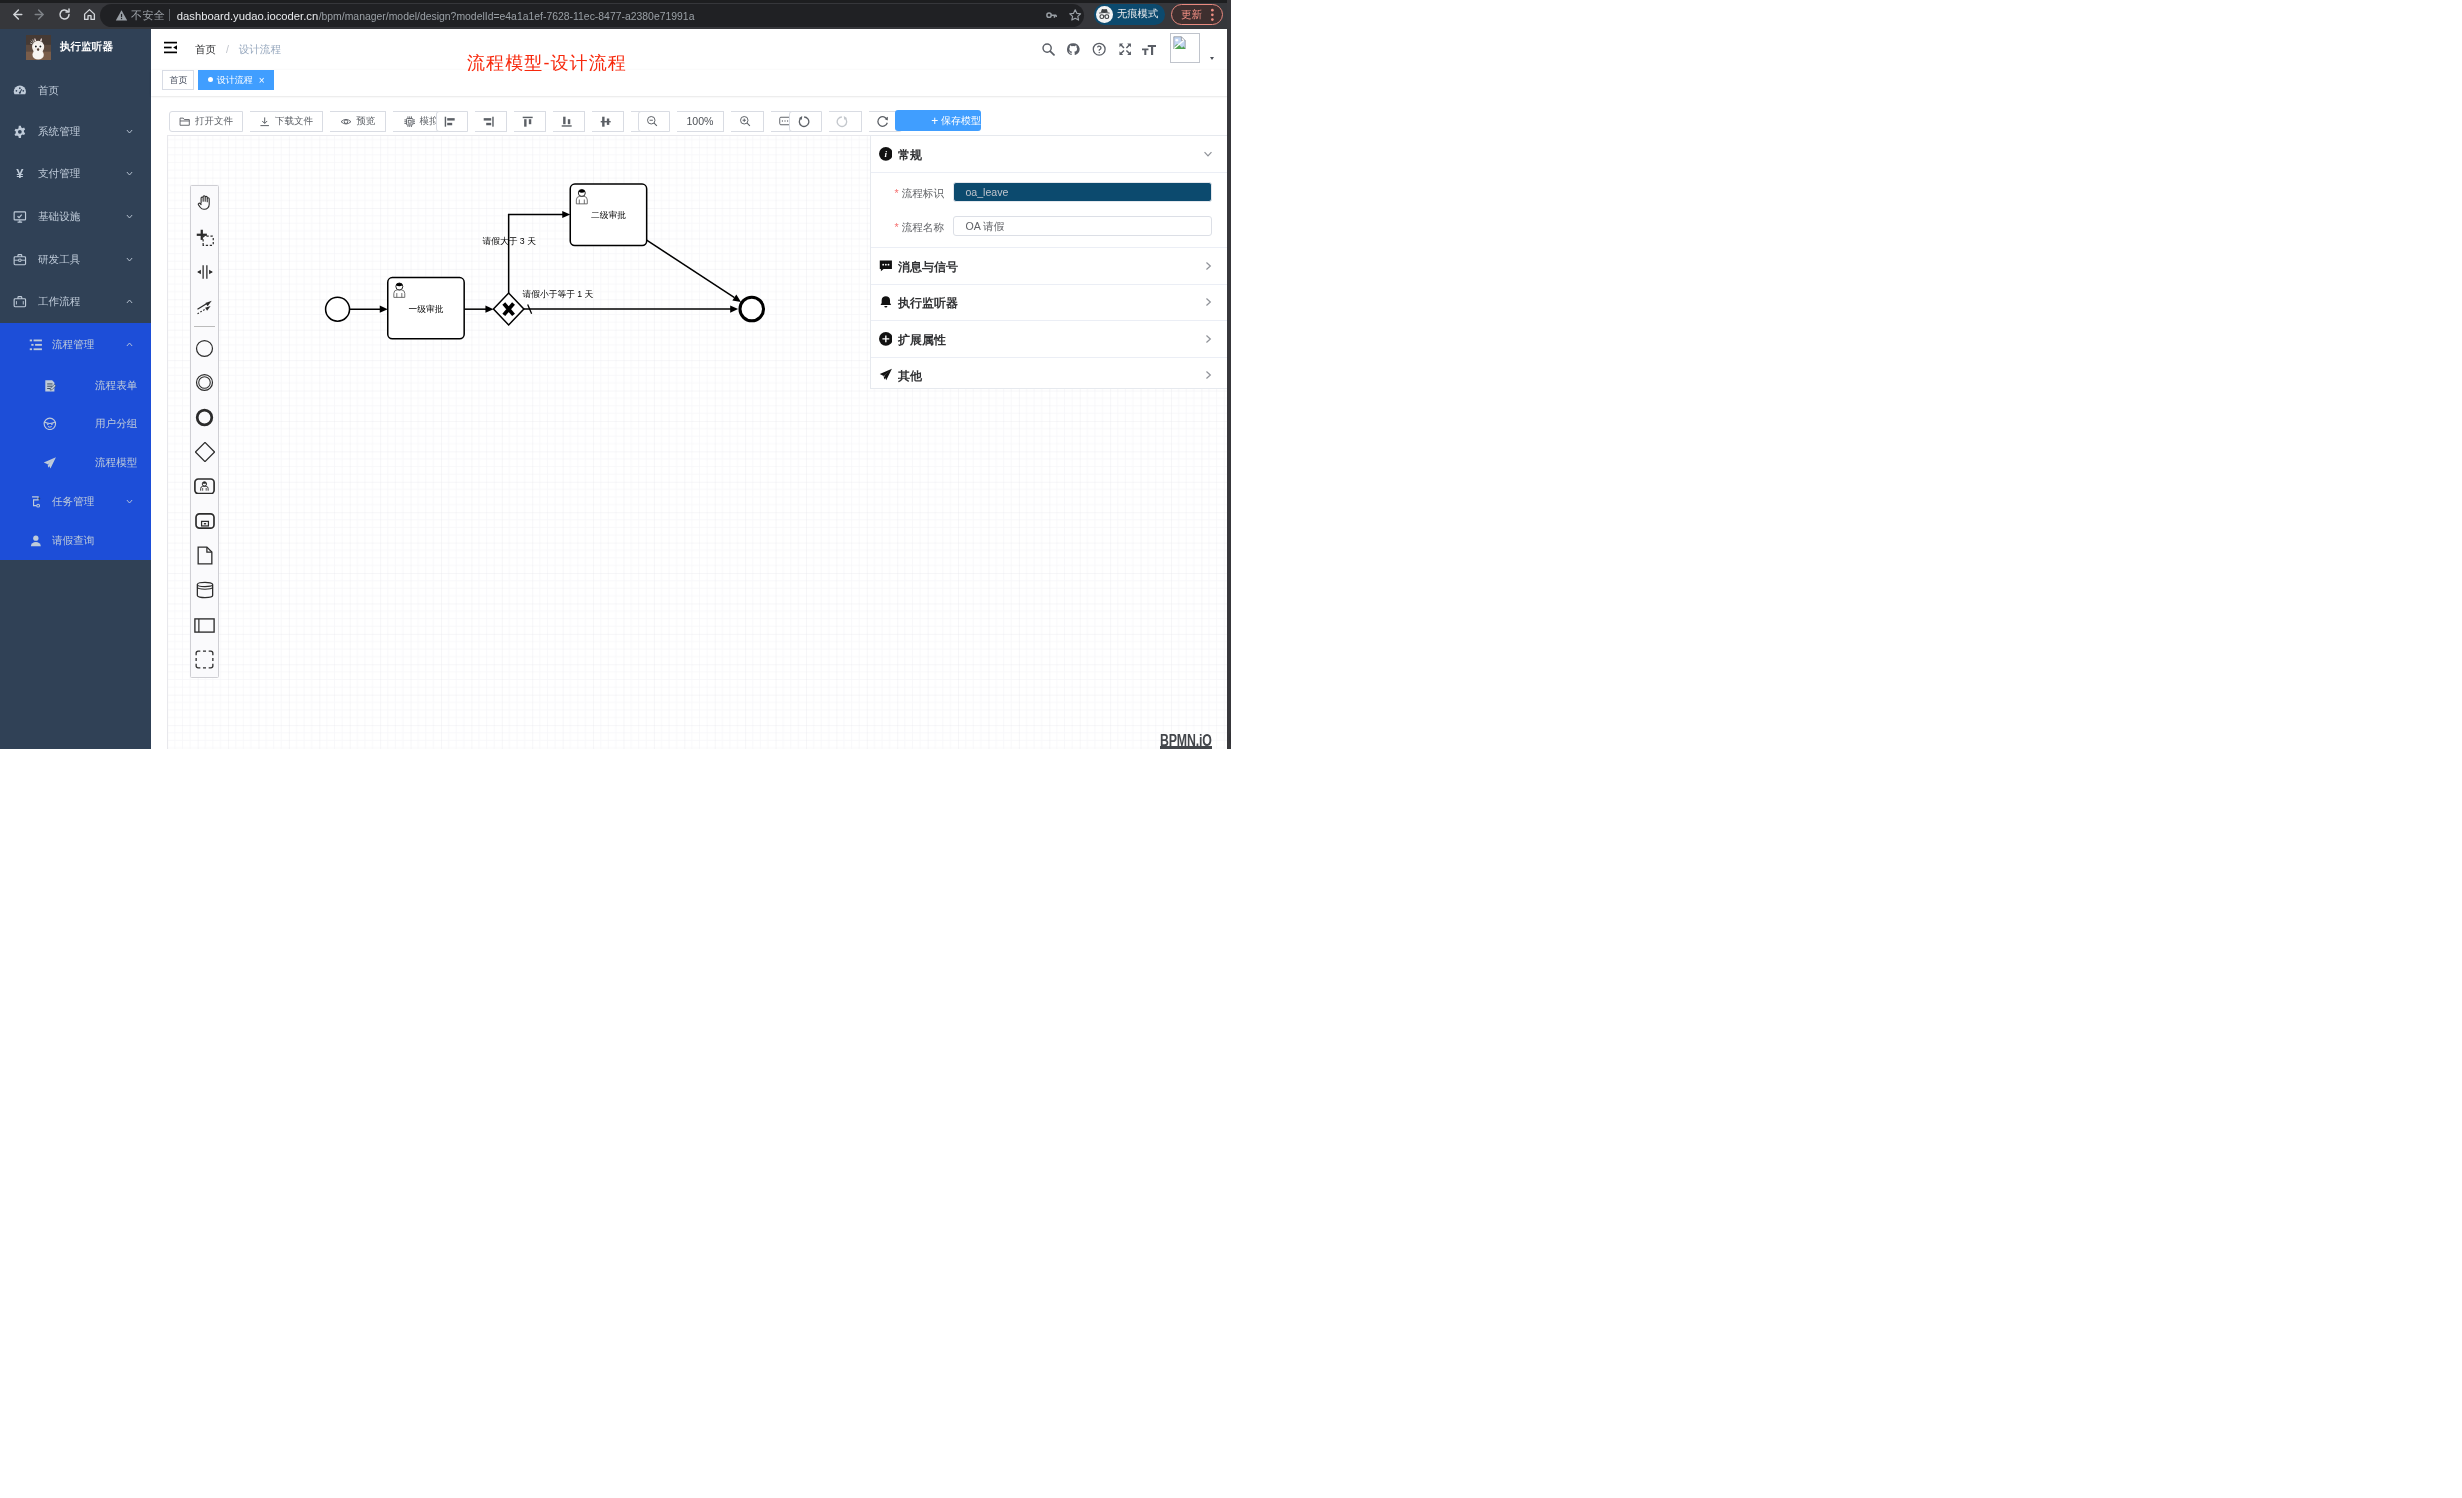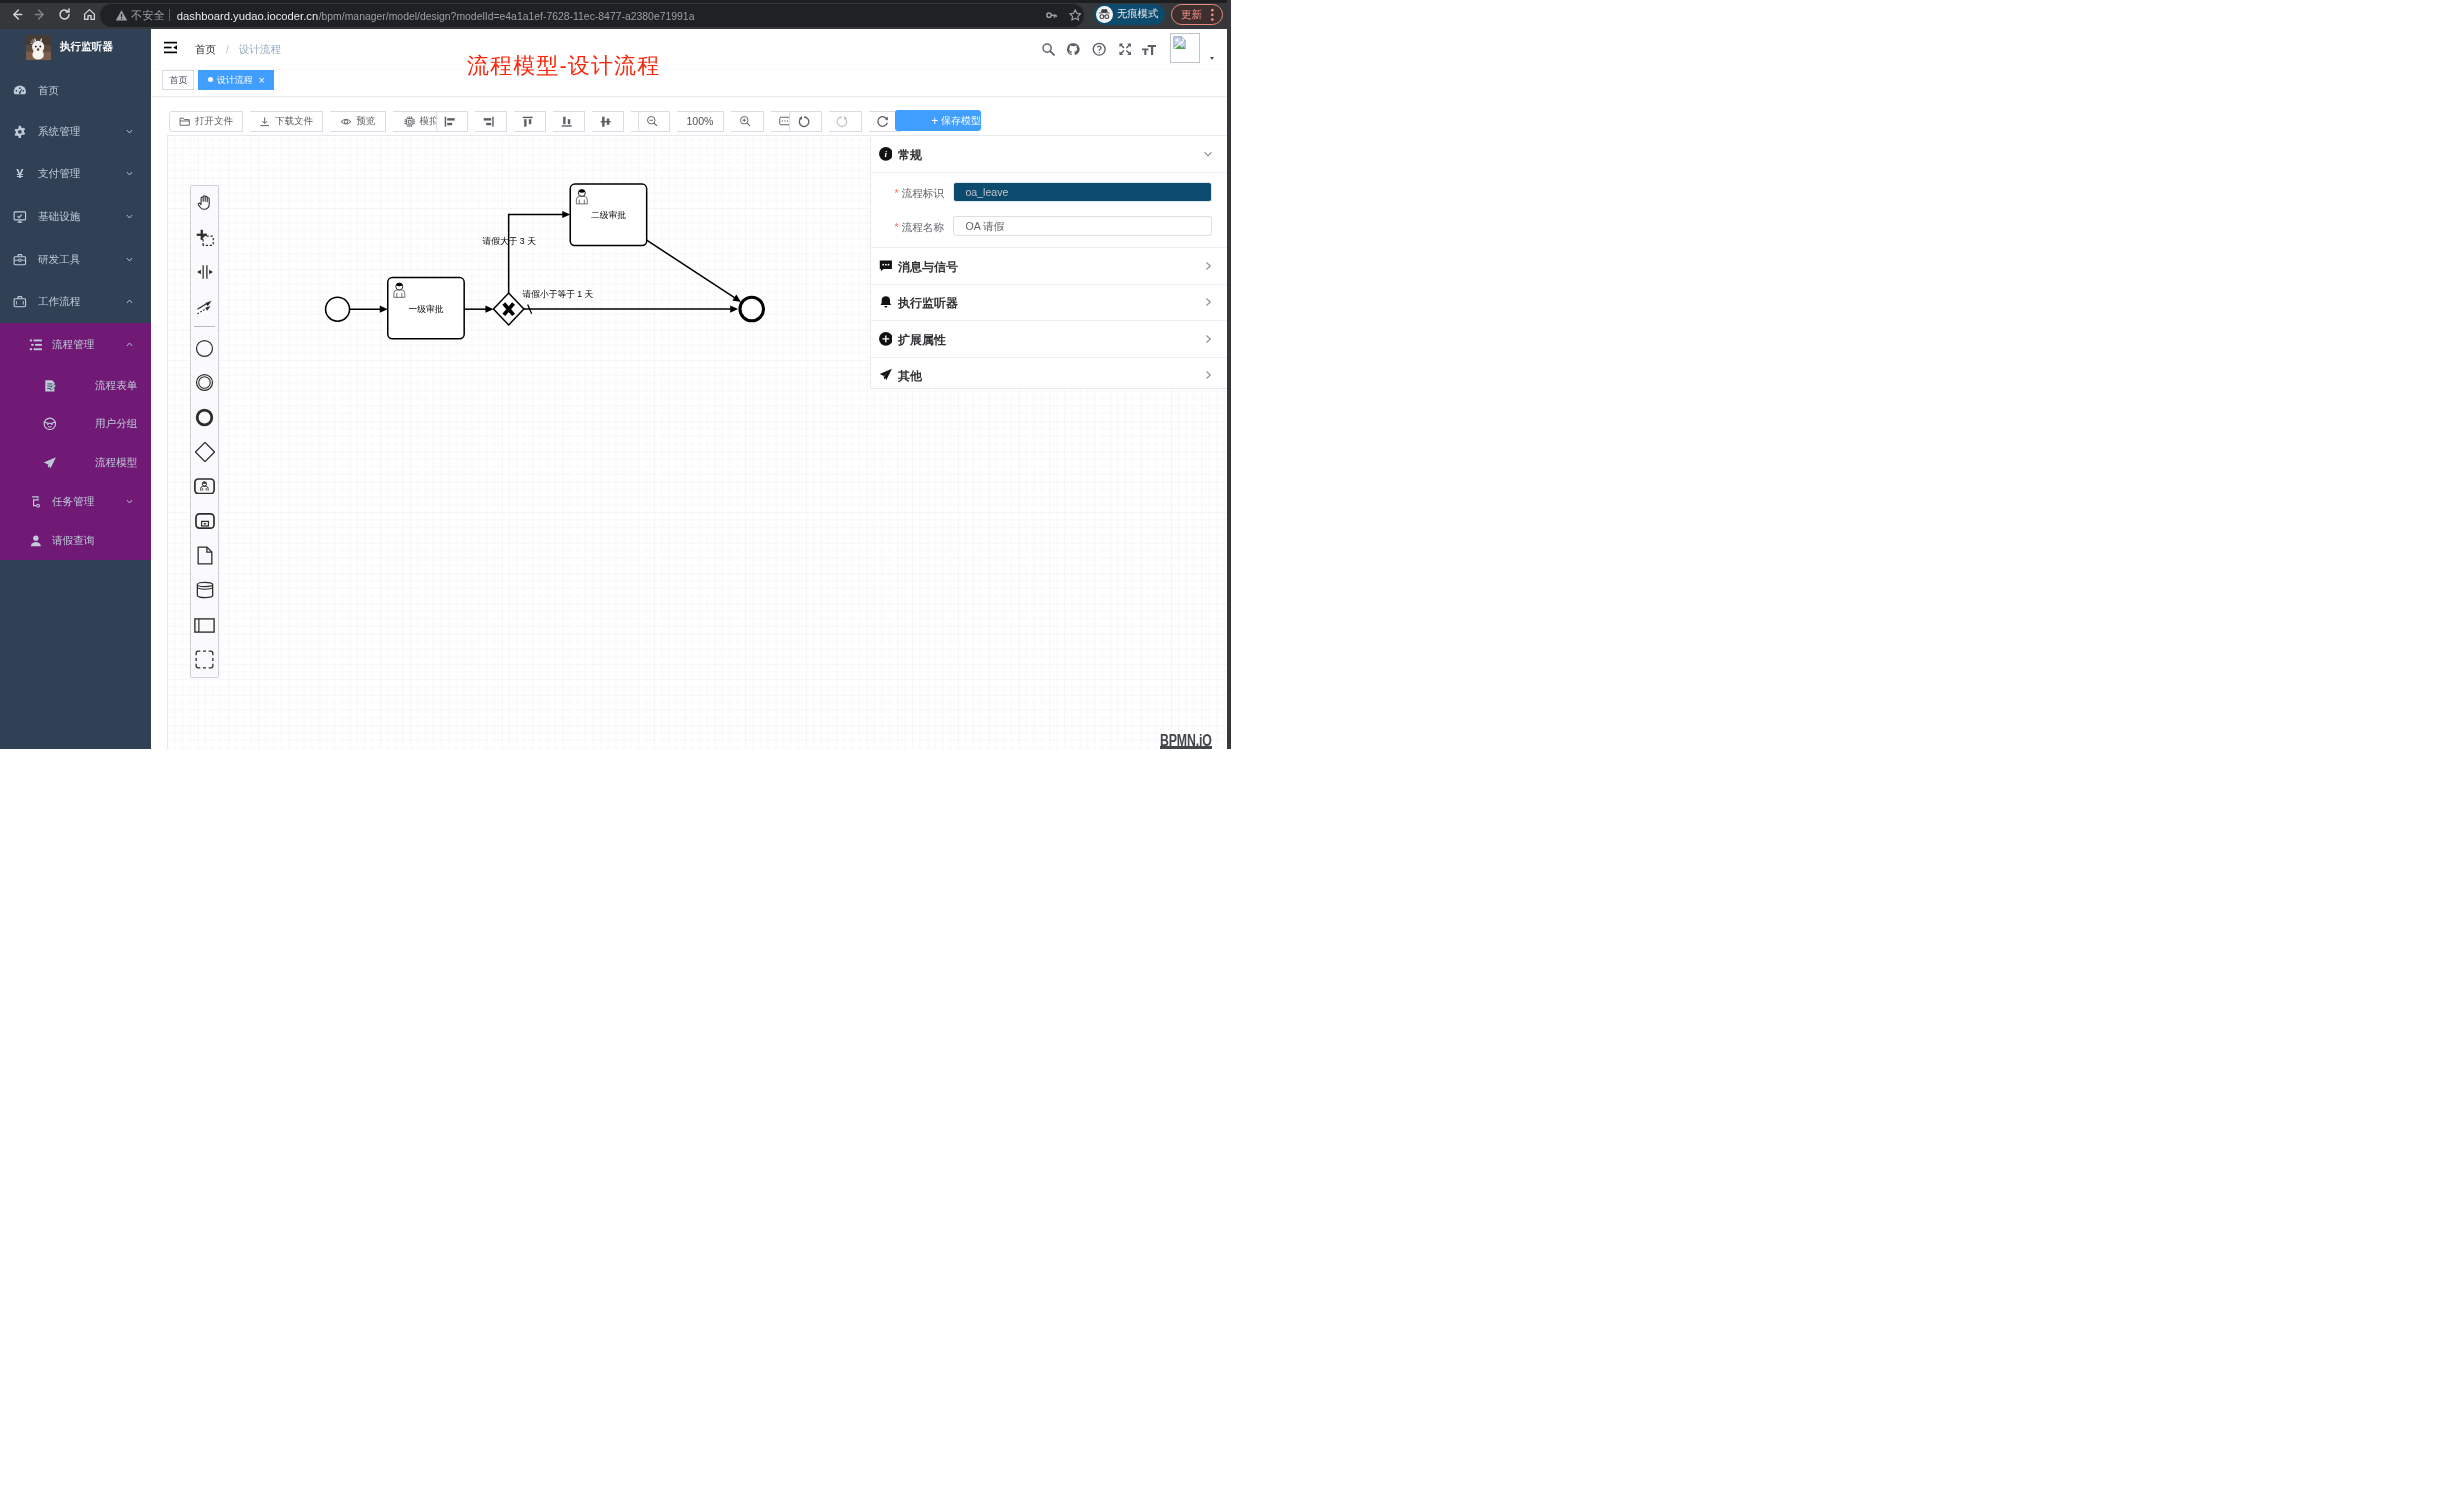--- a/index.html
+++ b/index.html
@@ -26,21 +26,21 @@
   #rightbulge { position:absolute; left:1229px; top:726px; width:23.6px; height:23.6px; border-radius:50%; background:#333337; z-index:100; }
 
   
   #sidebar { position:absolute; left:0; top:29px; width:151px; height:720px; background:#304156; }
   #sidebar .logo { position:absolute; left:26px; top:6px; width:25px; height:25px; }
   #sidebar .title { position:absolute; left:60px; top:11.4px; color:#fff; font-size:10.6px; font-weight:bold; }
   .mi { position:absolute; left:0; width:151px; height:43px; color:#bfcbd9; font-size:10.6px; }
   .mi .ic { position:absolute; left:13px; top:50%; margin-top:-6.8px; width:13.7px; height:13.7px; }
   .mi .tx { position:absolute; left:38px; top:50%; margin-top:-6.8px; line-height:13.7px; }
   .mi .ar { position:absolute; left:125px; top:50%; margin-top:-4.6px; width:9px; height:9px; }
-  #subblock { position:absolute; left:0; top:294px; width:151px; height:237px; background:#701a75; }
+  #subblock { position:absolute; left:0; top:294px; width:151px; height:237px; background:#1d4ed8; }
   .mi2 .ic { left:29px; }
   .mi2 .tx { left:52px; }
   .mi3 .ic { left:43px; }
   .mi3 .tx { left:67px;margin-left:28px; }
 
   
   #header { position:absolute; left:151px; top:29px; width:1077px; height:41px; background:#fff; }
   #hamb { position:absolute; left:164px; top:41px; width:13px; height:13px; }
   #crumb { position:absolute; left:195px; top:43px; font-size:10.6px; color:#303133; }
   #crumb .sep { color:#c0c4cc; padding:0 6.8px; }
@@ -52,21 +52,21 @@
 
   
   #tagsbar { position:absolute; left:151px; top:70px; width:1077px; height:26px; background:#fff; box-shadow:0 0.8px 2.3px rgba(0,0,0,.12), 0 0 2.3px rgba(0,0,0,.04); }
   .tag { position:absolute; top:0.4px; height:19.4px; font-size:9px; line-height:19px; text-align:center; white-space:nowrap; }
   #tag1 { left:11.4px; width:32px; border:0.8px solid #d8dce5; background:#fff; color:#495060; }
   #tag2 { left:47px; width:76px; background:#409eff; border:0.8px solid #409eff; color:#fff; text-align:left; padding-left:9px; }
   #tag2 .dot { display:inline-block; width:5px; height:5px; border-radius:50%; background:#fff; margin-right:3.8px; vertical-align:1.1px; }
   #tag2 .x { position:absolute; right:8.4px; top:0; font-size:10px; }
 
   
-  #redtitle { position:absolute; left:467px; top:51px; font-size:22px; color:#f7280c; z-index:50; letter-spacing:1.1px;}
+  #redtitle { position:absolute; left:467px; top:51px; font-size:18px; color:#f7280c; z-index:50; letter-spacing:1.1px;}
 
   
   .btngrp { position:absolute; top:111px; height:20.5px; display:flex;gap:7px; }
   .btn { height:20.5px; border:0.8px solid #d9dce3; border-left:none; background:#fff; color:#5c6066; font-size:9.5px; display:flex; align-items:center; justify-content:center; }
   .btn:first-child { border-left:0.8px solid #d9dce3; border-radius:3px 0 0 3px; }
   .btn:last-child { border-radius:0 3px 3px 0; }
   .btn svg { margin-right:4.6px; }
   #savebtn { position:absolute; left:895px; top:110px; width:86px; height:21px; background:#409eff; border-radius:3px; color:#fff; font-size:10px; text-align:right; padding-left:8.4px; line-height:21px; }
 
   

